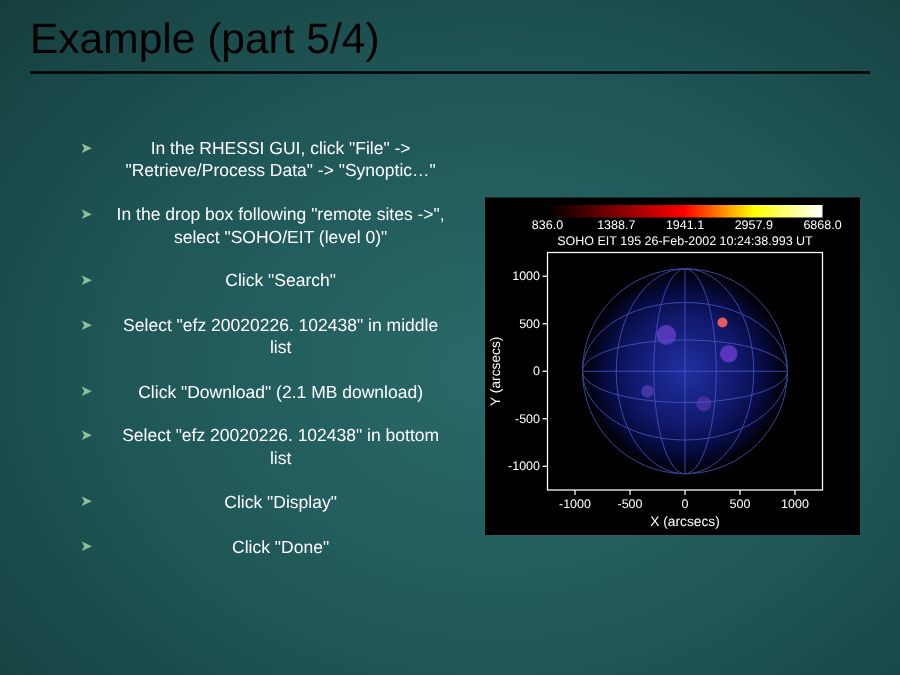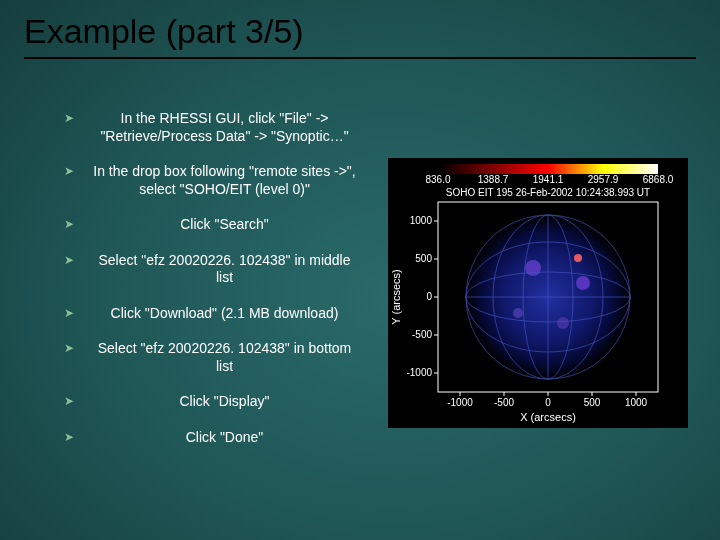--- a/index.html
+++ b/index.html
@@ -86,21 +86,21 @@
     font-family: Arial, sans-serif;
     fill: #fff;
     font-size: 10px;
   }
 </style>
 </head>
 <body>
 
 <div class="slide">
 
-  <div class="title-bar">Example (part 3/5)</div>
+  <div class="title-bar">Example (part 5/4)</div>
 
   <div class="content">
     <div class="bullet">
       <span class="bullet-icon">➤</span>
       <span class="bullet-text">In the RHESSI GUI, click "File" -&gt; "Retrieve/Process Data" -&gt; "Synoptic…"</span>
     </div>
     <div class="bullet">
       <span class="bullet-icon">➤</span>
       <span class="bullet-text">In the drop box following "remote sites -&gt;", select "SOHO/EIT (level 0)"</span>
     </div>

